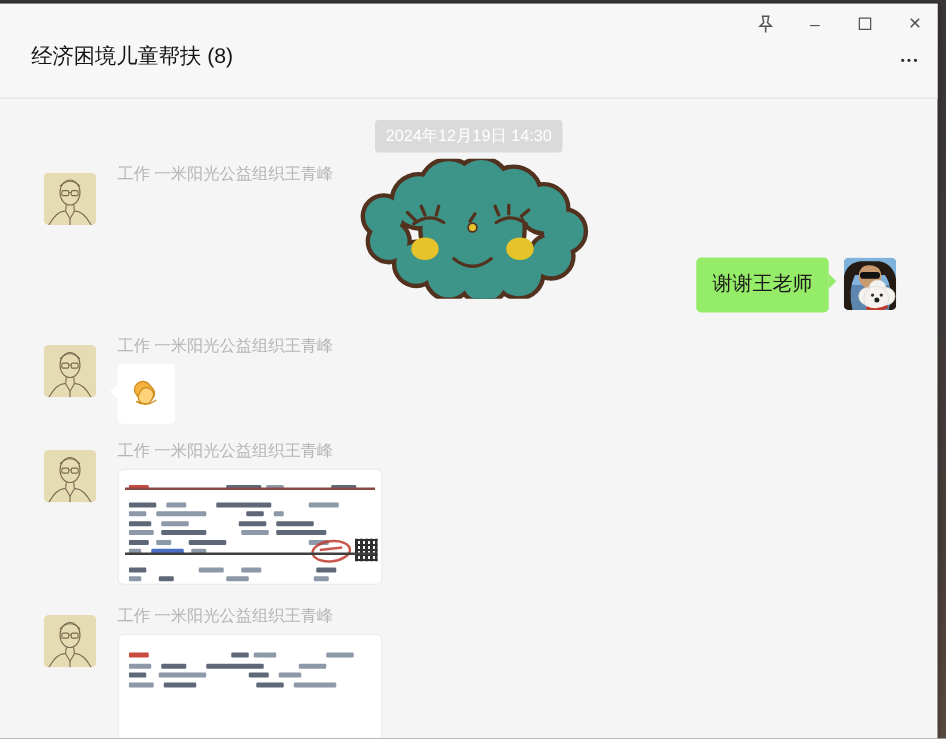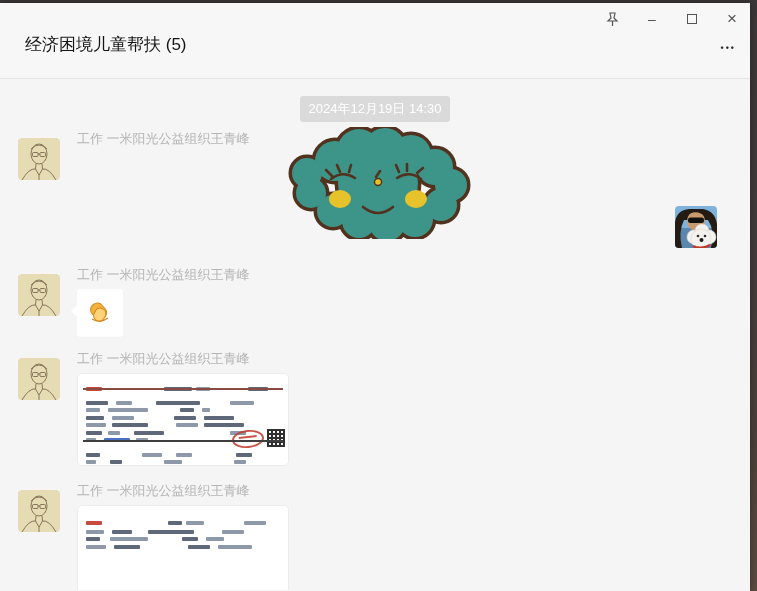--- a/index.html
+++ b/index.html
@@ -18,21 +18,21 @@
     color:#545454; font-size:14px; cursor:default; }
   .wc-box { width:10px; height:10px; border:1.2px solid #545454; display:inline-block; }
   .more-btn { position:absolute; right:10px; top:36px; color:#2e2e2e; font-size:9px;
     letter-spacing:2px; font-weight:bold; padding:4px; }
 
   
   .chat { position:relative; width:100%; height:511px; overflow:hidden; padding:0 0 0 0; }
   .ts-badge { display:block; width:max-content; margin:17px auto 0; background:#dadada;
     color:#fff; font-size:13px; padding:4px 9px; border-radius:3px; }
 
-  .group { display:flex; align-items:flex-start; padding-left:18px; }
+  .group { display:flex; align-items:flex-start; padding-left:35px; }
   .group.right { flex-direction:row-reverse; padding-left:0; padding-right:33px; }
   .avatar { width:42px; height:42px; margin-top:6px; border-radius:4px; overflow:hidden; flex:0 0 42px; }
   .group.right .avatar { margin-top:0; }
   .g-body { margin-left:17px; }
   .group.right .g-body { margin-left:0; margin-right:12px; }
   .sender { font-size:13px; color:#b5b5b5; margin-bottom:7px; line-height:14px; }
 
   .bubble { position:relative; background:#fff; border-radius:4px; font-size:16px;
     color:#191919; line-height:24px; padding:10px 13px; width:max-content; }
   .bubble.white::before { content:""; position:absolute; left:-6px; top:14px;
@@ -69,21 +69,21 @@
   .spacer1 { height:10px; } .spacer2 { height:26px; } .spacer3 { height:20px; }
   .spacer4 { height:15px; } .spacer5 { height:18px; }
 </style>
 </head>
 <body>
 
 <div class="screen">
   <div class="window">
 
     <div class="titlebar">
-      <div class="title">经济困境儿童帮扶 (5)</div>
+      <div class="title">经济困境儿童帮扶 (8)</div>
       <div class="win-controls">
         <span class="wc-btn">
           <svg width="13" height="15" viewBox="0 0 13 15" fill="none" stroke="#545454" stroke-width="1.2">
             <path d="M4 1 L9 1 L8 6 L11 9 L2 9 L5 6 Z"></path>
             <line x1="6.5" y1="9" x2="6.5" y2="14"></line>
           </svg>
         </span>
         <span class="wc-btn">–</span>
         <span class="wc-btn">
             <span class="wc-box"></span>
@@ -136,20 +136,23 @@
               <circle cx="27" cy="25" r="7"></circle>
               <circle cx="19" cy="31" r="7"></circle>
               <circle cx="34" cy="31" r="7"></circle>
               <circle cx="26" cy="33" r="10"></circle>
             </g>
             <circle cx="23" cy="30" r="1.3" fill="#2c2c2c"></circle>
             <circle cx="30" cy="30" r="1.3" fill="#2c2c2c"></circle>
             <circle cx="26.5" cy="34" r="2" fill="#1d1d1d"></circle>
             <path d="M18,40 Q26,44 35,39" stroke="#c0392b" stroke-width="2.4" fill="none"></path>
           </svg>
+        </div>
+        <div class="g-body">
+          <div class="bubble green">谢谢王老师</div>
         </div>
       </div>
 
       <div class="spacer3"></div>
 
       <div class="group">
         <div class="avatar">
           <svg width="42" height="42" viewBox="0 0 42 42">
             <rect width="42" height="42" fill="#e6dcb4"></rect>
             <g fill="none" stroke="#7a6a4e" stroke-width="0.9">

